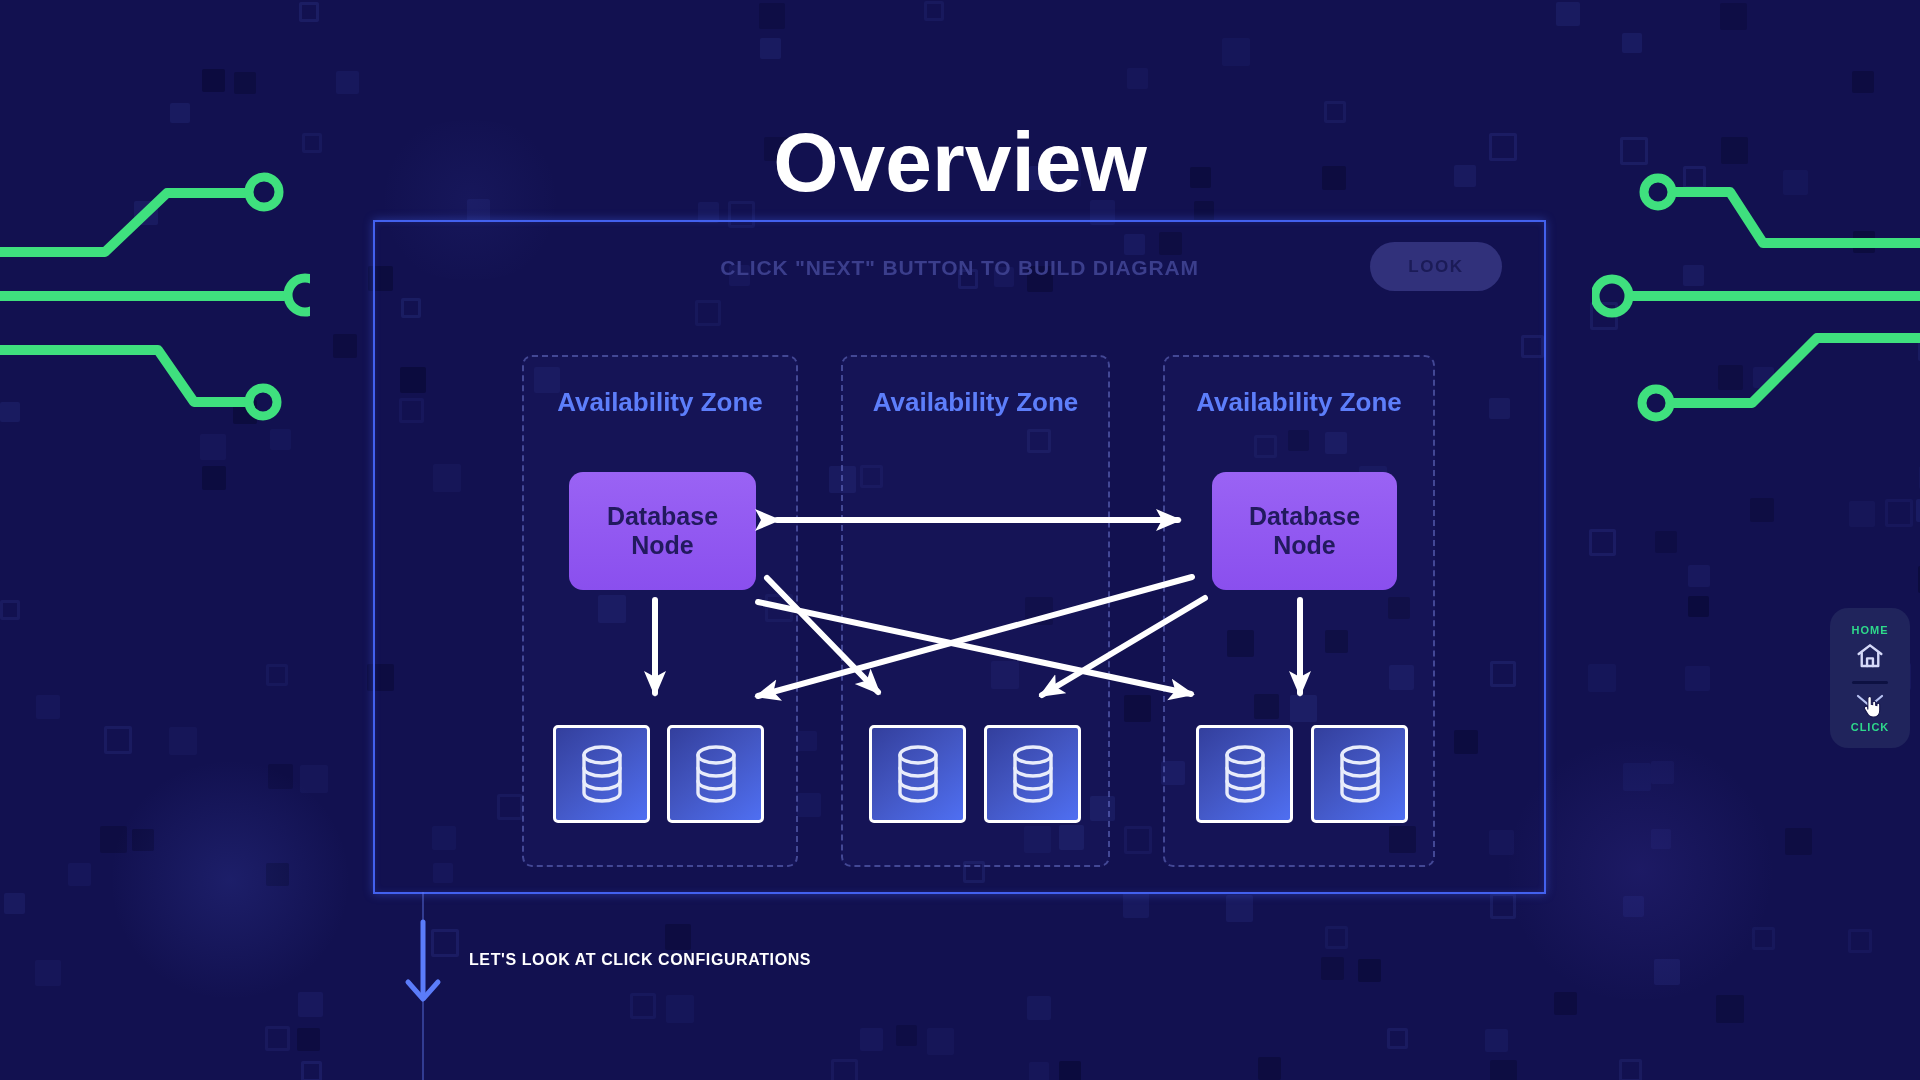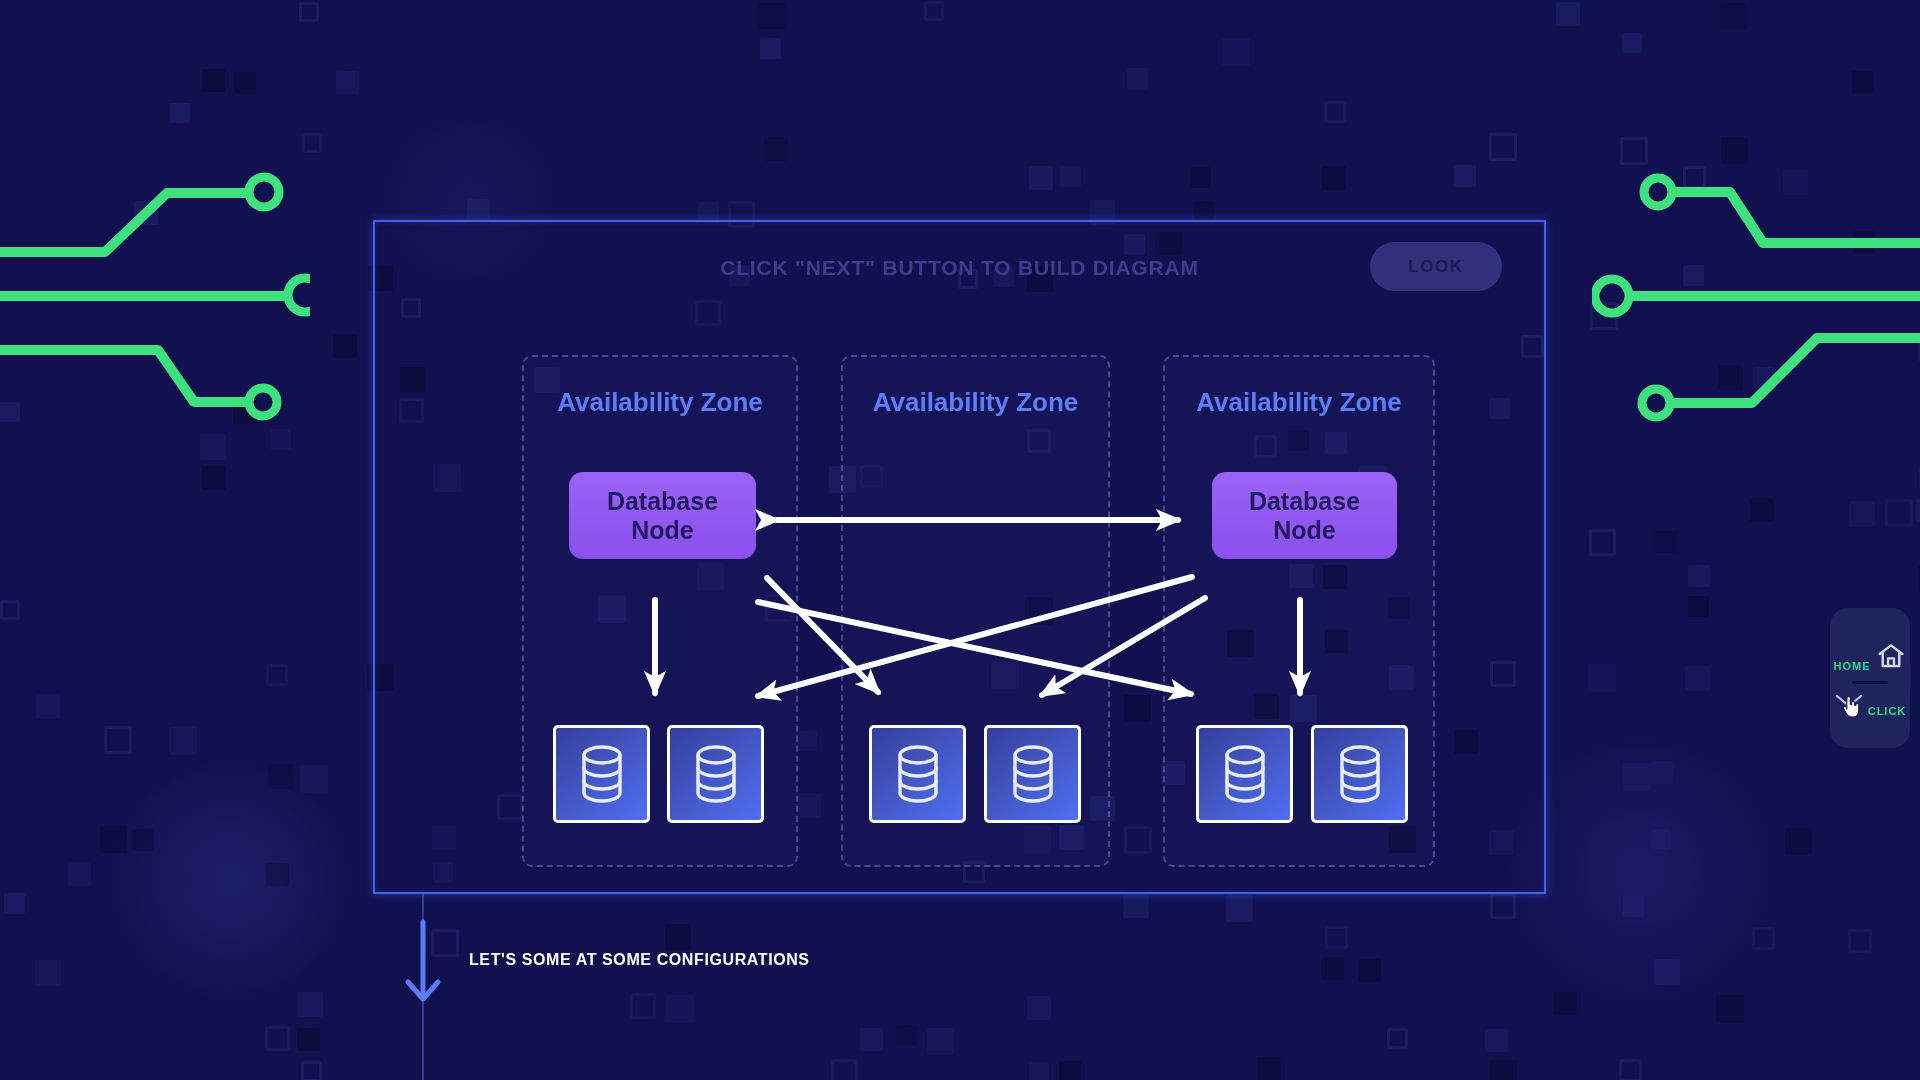--- a/index.html
+++ b/index.html
@@ -32,21 +32,21 @@
     letter-spacing:1.6px;cursor:pointer;}
 
   .zone{position:absolute;top:133px;height:512px;border:2px dashed rgba(125,135,228,.45);
     border-radius:10px;background:rgba(100,120,245,.035);}
   .zone.z1{left:147px;width:276px;}
   .zone.z2{left:466px;width:269px;}
   .zone.z3{left:788px;width:272px;}
   .zone-label{position:absolute;left:0;top:30px;width:100%;text-align:center;
     color:#5d7efa;font-size:26px;font-weight:800;}
 
-  .db-node{position:absolute;top:250px;height:87px;background:linear-gradient(180deg,#9a63f4,#8a4fee);
+  .db-node{position:absolute;top:250px;height:118px;background:linear-gradient(180deg,#9a63f4,#8a4fee);
     border-radius:14px;display:flex;align-items:center;justify-content:center;text-align:center;
     color:#221a5e;font-size:25px;font-weight:800;line-height:1.16;padding:0 34px;}
   .db-node.left{left:194px;width:187px;}
   .db-node.right{left:837px;width:185px;}
 
   .arrows{position:absolute;inset:-2px;pointer-events:none;}
   .arrows line{stroke:#ffffff;stroke-width:6;stroke-linecap:round;}
   .replication-label{position:absolute;left:392px;top:320px;width:425px;text-align:center;
     color:#ffffff;font-size:24px;font-weight:800;}
 
@@ -57,21 +57,21 @@
   
   .footer-arrow{position:absolute;left:402px;top:892px;pointer-events:none;}
   .footer-caption{position:absolute;left:469px;top:951px;color:#ffffff;
     font-size:16px;font-weight:800;letter-spacing:.6px;}
 
   
   .nav-pill{position:absolute;right:10px;top:608px;width:80px;height:140px;background:#20245c;
     border-radius:18px;display:flex;flex-direction:column;align-items:center;justify-content:center;
     gap:4px;padding:10px 0;}
   .nav-label{color:#2ed98b;font-size:11px;font-weight:800;letter-spacing:1px;}
-  .nav-btn{background:none;border:none;display:flex;flex-direction:row;align-items:flex-end;gap:4px;cursor:pointer;padding:0;}
+  .nav-btn{background:none;border:none;display:flex;flex-direction:column;align-items:center;gap:4px;cursor:pointer;padding:0;}
   .nav-divider{width:36px;height:3px;background:#0d1142;border-radius:2px;margin:5px 0;}
   .next-icon-wrap{position:relative;width:30px;height:24px;}
   .cursor-icon{position:absolute;left:5px;top:2px;}
 </style>
 </head>
 <body>
 
 <div class="stage">
 
   <div class="mosaic" id="mosaic">
@@ -252,20 +252,21 @@
 
   <svg class="circuit" style="left:1592px;top:160px" width="328" height="270" viewBox="0 0 328 270">
     <circle cx="66" cy="32" r="14" stroke-width="9"></circle>
     <path d="M84 32 H138 L171 83 H328" stroke-width="10"></path>
     <circle cx="20" cy="136" r="17" stroke-width="9"></circle>
     <path d="M40 136 H328" stroke-width="10"></path>
     <circle cx="64" cy="243" r="14" stroke-width="9"></circle>
     <path d="M82 243 H160 L225 178 H328" stroke-width="10"></path>
   </svg>
 
+  <h1 class="page-title">Overview</h1>
 
   <div class="panel">
 
     <div class="hint">CLICK "NEXT" BUTTON TO BUILD DIAGRAM</div>
     <button class="done-btn">LOOK</button>
 
     <div class="zone z1">
       <div class="zone-label">Availability Zone</div>
     </div>
     <div class="zone z2">
@@ -342,21 +343,21 @@
           <path d="M8 37 c0 4.4 8 8 18 8 s18-3.6 18-8"></path>
       </svg>
     </div>
   </div>
 
   <svg class="footer-arrow" width="44" height="188" viewBox="0 0 44 188">
     <line x1="21" y1="0" x2="21" y2="188" stroke="rgba(100,126,245,.4)" stroke-width="2"></line>
     <line x1="21" y1="30" x2="21" y2="102" stroke="#5b7cfa" stroke-width="5" stroke-linecap="round"></line>
     <polyline points="6,90 21,107 36,90" fill="none" stroke="#5b7cfa" stroke-width="5" stroke-linecap="round" stroke-linejoin="round"></polyline>
   </svg>
-  <div class="footer-caption">LET'S SOME AT SOME CONFIGURATIONS</div>
+  <div class="footer-caption">LET'S LOOK AT CLICK CONFIGURATIONS</div>
 
   <div class="nav-pill">
     <button class="nav-btn">
       <span class="nav-label">HOME</span>
       <svg width="32" height="32" viewBox="0 0 24 24" fill="none" stroke="#d6daf8" stroke-width="1.8" stroke-linecap="round" stroke-linejoin="round">
         <path d="M3.5 10.5 L12 4 L20.5 10.5"></path>
         <path d="M5.8 9.6 V19.5 H18.2 V9.6"></path>
         <path d="M9.8 19.5 V13.8 H14.2 V19.5"></path>
       </svg>
     </button>

